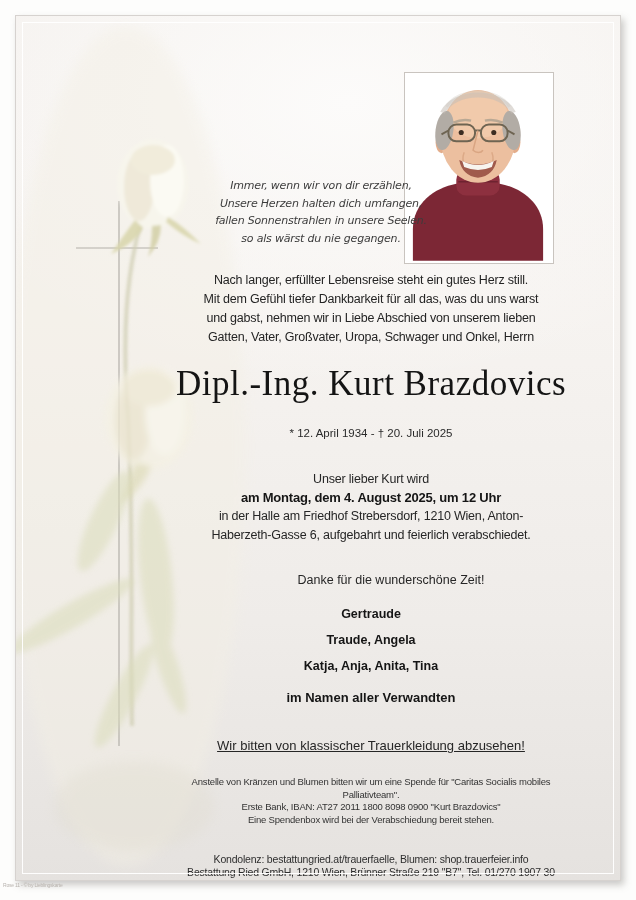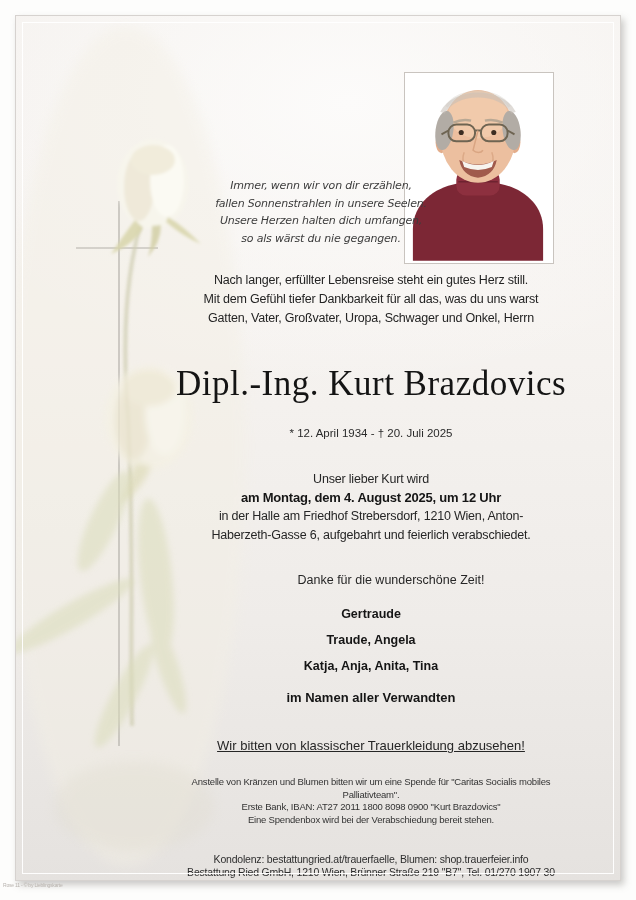--- a/index.html
+++ b/index.html
@@ -151,28 +151,29 @@
 
       <path d="M55,88 Q74,97 93,88 Q90,104 74,106 Q58,104 55,88 Z" fill="#a05a4c"></path>
       <path d="M58,89 Q74,97 90,89 L88,95 Q74,101 60,95 Z" fill="#f7f4ef"></path>
     </svg>
   </div>
 
   <div class="inner-frame"></div>
 
   <div class="poem">
     <div class="line">Immer, wenn wir von dir erzählen,</div>
+    <div class="line">Unsere Herzen halten dich umfangen,</div>
     <div class="line">fallen Sonnenstrahlen in unsere Seelen.</div>
-    <div class="line">Unsere Herzen halten dich umfangen,</div>
     <div class="line">so als wärst du nie gegangen.</div>
   </div>
 
   <div class="txt intro">
     <div class="line">Nach langer, erfüllter Lebensreise steht ein gutes Herz still.</div>
     <div class="line">Mit dem Gefühl tiefer Dankbarkeit für all das, was du uns warst</div>
+    <div class="line">und gabst, nehmen wir in Liebe Abschied von unserem lieben</div>
     <div class="line">Gatten, Vater, Großvater, Uropa, Schwager und Onkel, Herrn</div>
   </div>
 
   <div class="txt name">Dipl.-Ing. Kurt Brazdovics</div>
 
   <div class="txt dates">* 12. April 1934 - † 20. Juli 2025</div>
 
   <div class="txt ceremony">
     <div class="line">Unser lieber Kurt wird</div>
     <div class="line bold-line">am Montag, dem 4. August 2025, um 12 Uhr</div>

